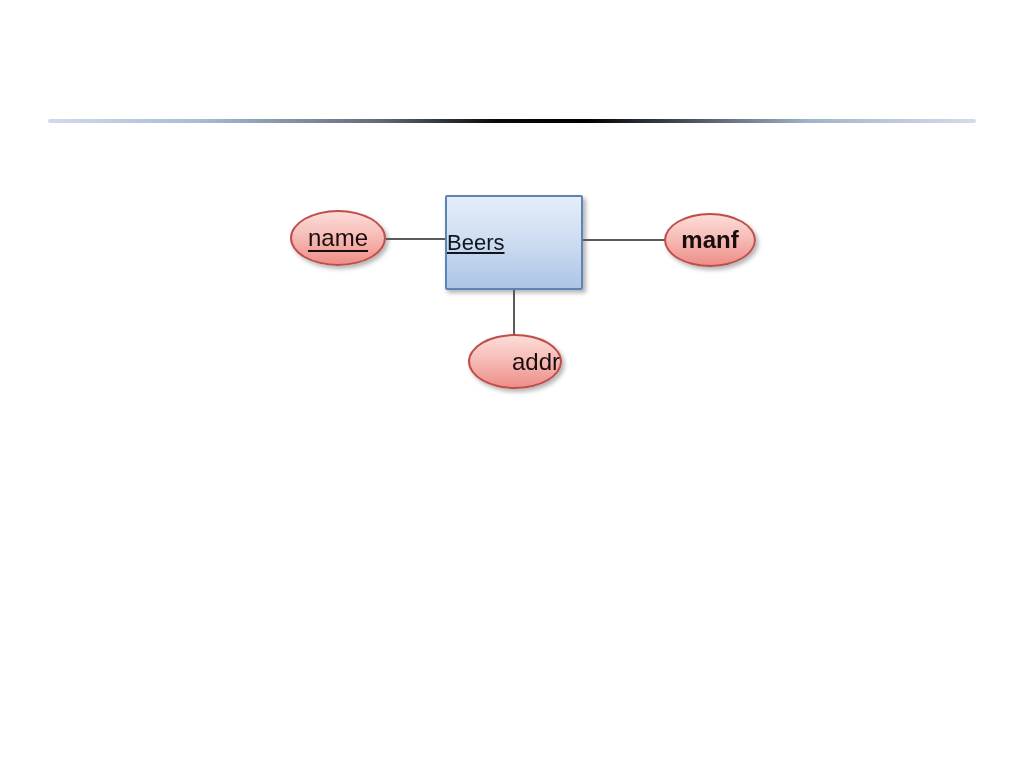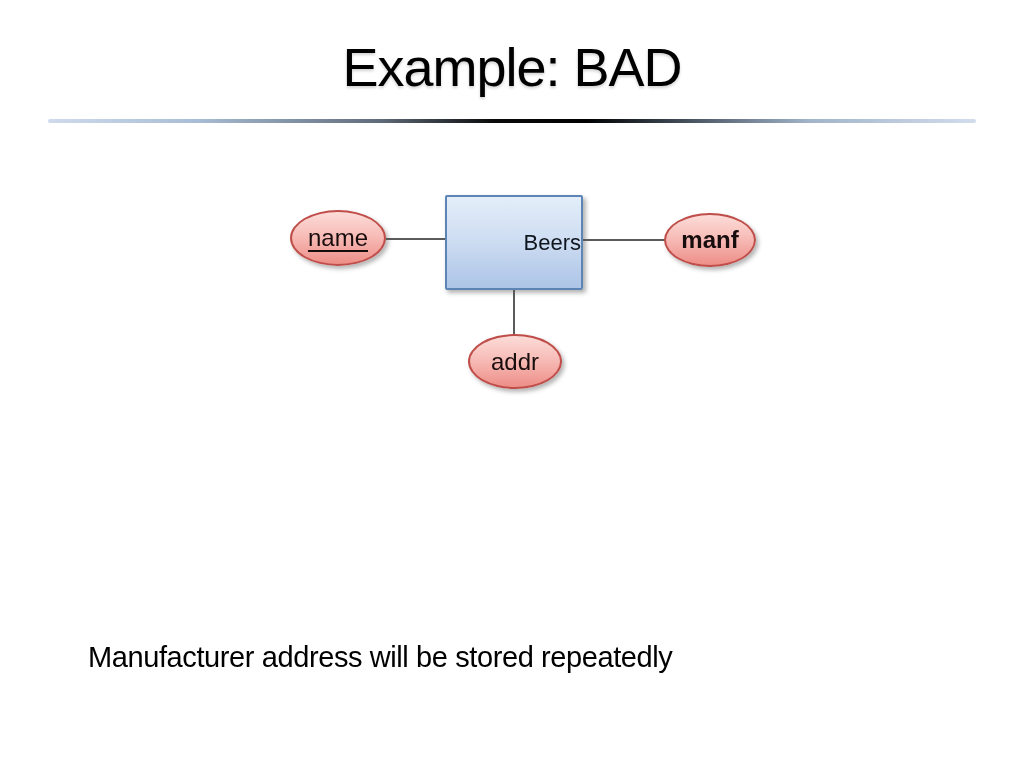--- a/index.html
+++ b/index.html
@@ -49,43 +49,44 @@
     left: 445px;
     top: 195px;
     width: 138px;
     height: 95px;
     background: linear-gradient(to bottom, #e4eefa 0%, #cfdef2 45%, #adc5e7 100%);
     border: 2px solid #5c85b6;
     border-radius: 2px;
     box-shadow: 2.5px 3px 4px rgba(90, 90, 90, 0.45);
     display: flex;
     align-items: center;
-    justify-content: flex-end;
+    justify-content: flex-start;
     font-size: 22px;
     color: #10161e;
     box-sizing: border-box;
+    text-decoration: underline;
   }
 
   
   .attr {
     position: absolute;
     border: 2px solid #bf4e4a;
     border-radius: 50%;
     background: linear-gradient(to bottom, #fcdcd8 0%, #f7bdb8 45%, #ee8e88 100%);
     box-shadow: 2.5px 3px 4px rgba(90, 90, 90, 0.45);
     display: flex;
     align-items: center;
     justify-content: center;
     font-size: 24px;
     color: #180d0d;
     box-sizing: border-box;
   }
   .attr-name { left: 290px; top: 210px; width: 96px; height: 56px; }
   .attr-manf { left: 664px; top: 213px; width: 92px; height: 54px; font-weight: bold; }
-  .attr-addr { left: 468px; top: 334px; width: 94px; height: 55px; }
+  .attr-addr { left: 468px; top: 334px; width: 94px; height: 55px; justify-content: flex-end; }
   .attr.key .attr-label {
     text-decoration: underline;
     text-underline-offset: 4px;
     text-decoration-thickness: 2px;
   }
 
   
   .connector {
     position: absolute;
     background: #5b5b5b;
@@ -102,21 +103,20 @@
     font-size: 29px;
     color: #000000;
     letter-spacing: -0.4px;
   }
 </style>
 </head>
 <body>
 
 <div class="slide">
 
-  <div class="title">Example: BAD</div>
 
   <div class="divider"></div>
 
   <div>
 
     <div class="connector connector-name"></div>
     <div class="connector connector-manf"></div>
     <div class="connector connector-addr"></div>
 
     <div class="entity">
@@ -130,15 +130,14 @@
     <div class="attr attr-manf">
       <span class="attr-label">manf</span>
     </div>
 
     <div class="attr attr-addr">
       <span class="attr-label">addr</span>
     </div>
 
   </div>
 
-  <div class="caption">Manufacturer address will be stored repeatedly</div>
 
 </div>
 
 </body></html>

